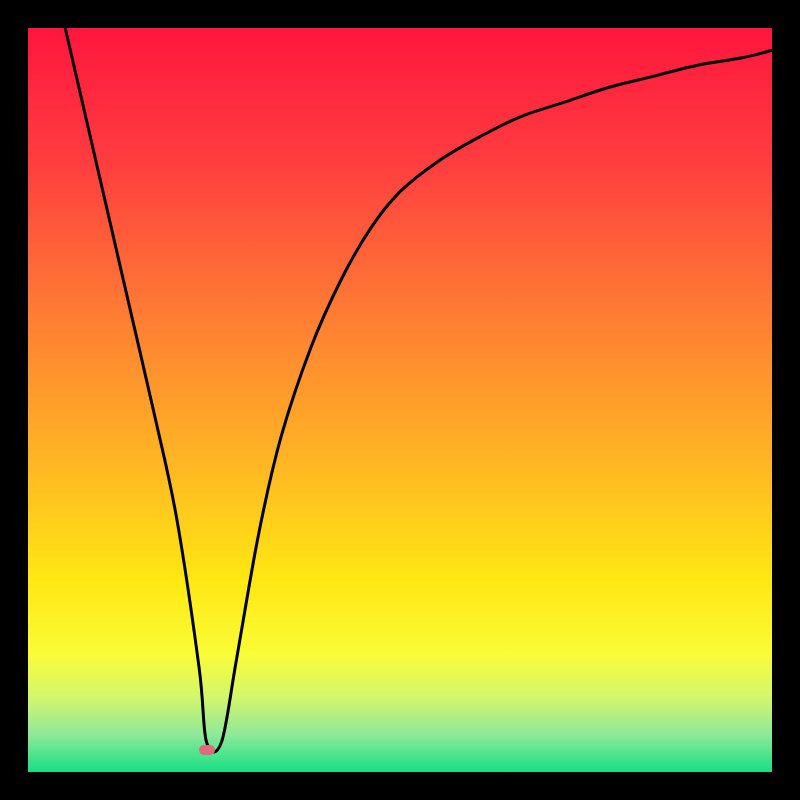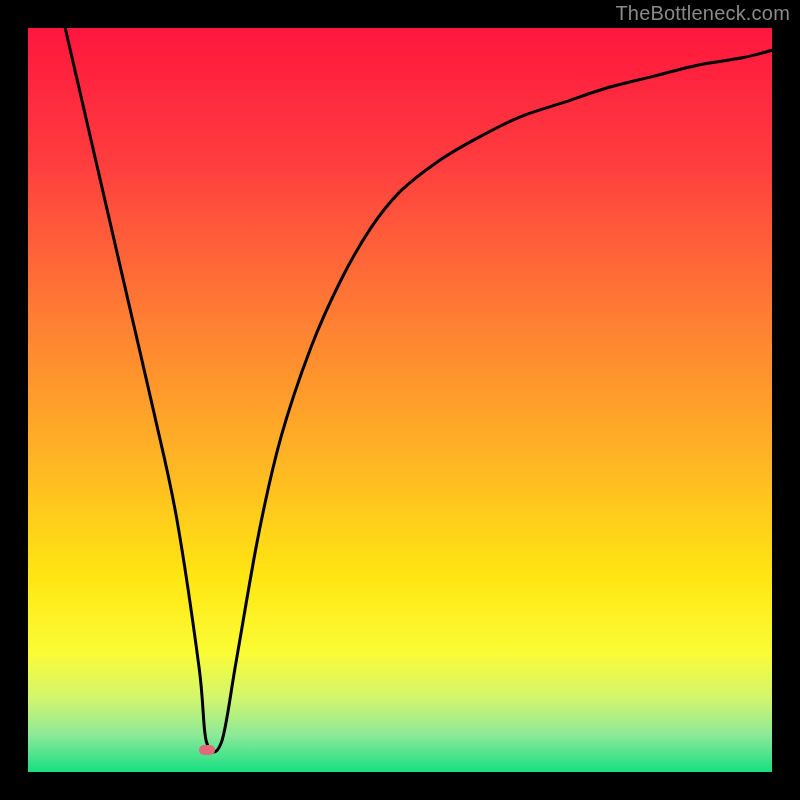--- a/index.html
+++ b/index.html
@@ -75,15 +75,14 @@
           </linearGradient>
       </defs>
       <rect x="0" y="0" width="744" height="744" fill="url(#bg)"></rect>
       <path id="line" d="M 37.2 0 C 40.92 16.120000000000005 52.080000000000005 64.48000000000002 59.52 96.72000000000003 C 66.96000000000001 128.96000000000004 74.4 161.20000000000005 81.84 193.44000000000005 C 89.28 225.68000000000006 96.72000000000001 257.92 104.16000000000001 290.16 C 111.60000000000001 322.40000000000003 119.04 353.4 126.48 386.88 C 133.92000000000002 420.36 141.36 448.87999999999994 148.8 491.03999999999996 C 156.24 533.1999999999999 166.16 602.64 171.12 639.84 C 176.08 677.0400000000001 174.84 701.84 178.56 714.24 C 182.28 726.64 188.48 727.88 193.44 714.24 C 198.4 700.6 202.12000000000003 667.12 208.32000000000002 632.4 C 214.52 597.68 223.2 543.12 230.64 505.91999999999996 C 238.07999999999998 468.71999999999997 244.28 440.2 252.96 409.2 C 261.64 378.2 272.8 345.96000000000004 282.72 319.92 C 292.64000000000004 293.88 302.55999999999995 272.79999999999995 312.47999999999996 252.95999999999998 C 322.4 233.11999999999998 332.32 215.76 342.24 200.88 C 352.16 186 360.84 174.83999999999995 372 163.67999999999995 C 383.16 152.51999999999995 396.80000000000007 142.60000000000005 409.20000000000005 133.92000000000007 C 421.6 125.24000000000008 432.76 119.04000000000003 446.4 111.60000000000002 C 460.03999999999996 104.16000000000001 476.16 95.47999999999998 491.04 89.27999999999997 C 505.92 83.07999999999997 520.8 79.35999999999997 535.68 74.39999999999998 C 550.56 69.43999999999998 565.44 63.85999999999998 580.32 59.51999999999998 C 595.2 55.179999999999986 610.0799999999999 52.080000000000005 624.9599999999999 48.360000000000014 C 639.8399999999999 44.64000000000002 654.72 40.30000000000005 669.6 37.200000000000045 C 684.48 34.100000000000044 701.84 32.23999999999999 714.24 29.75999999999999 C 726.64 27.27999999999999 739.04 23.56000000000004 744 22.32000000000005" fill="none" stroke="#000" stroke-width="3" stroke-linejoin="round" stroke-linecap="round"></path>
     </svg>
 
     <div class="marker" id="marker" style="left: 178.56px; top: 721.68px;"></div>
 
   </div>
 
-  <div class="watermark">TheBottleneck.com</div>
 
 </div>
 
 </body></html>

